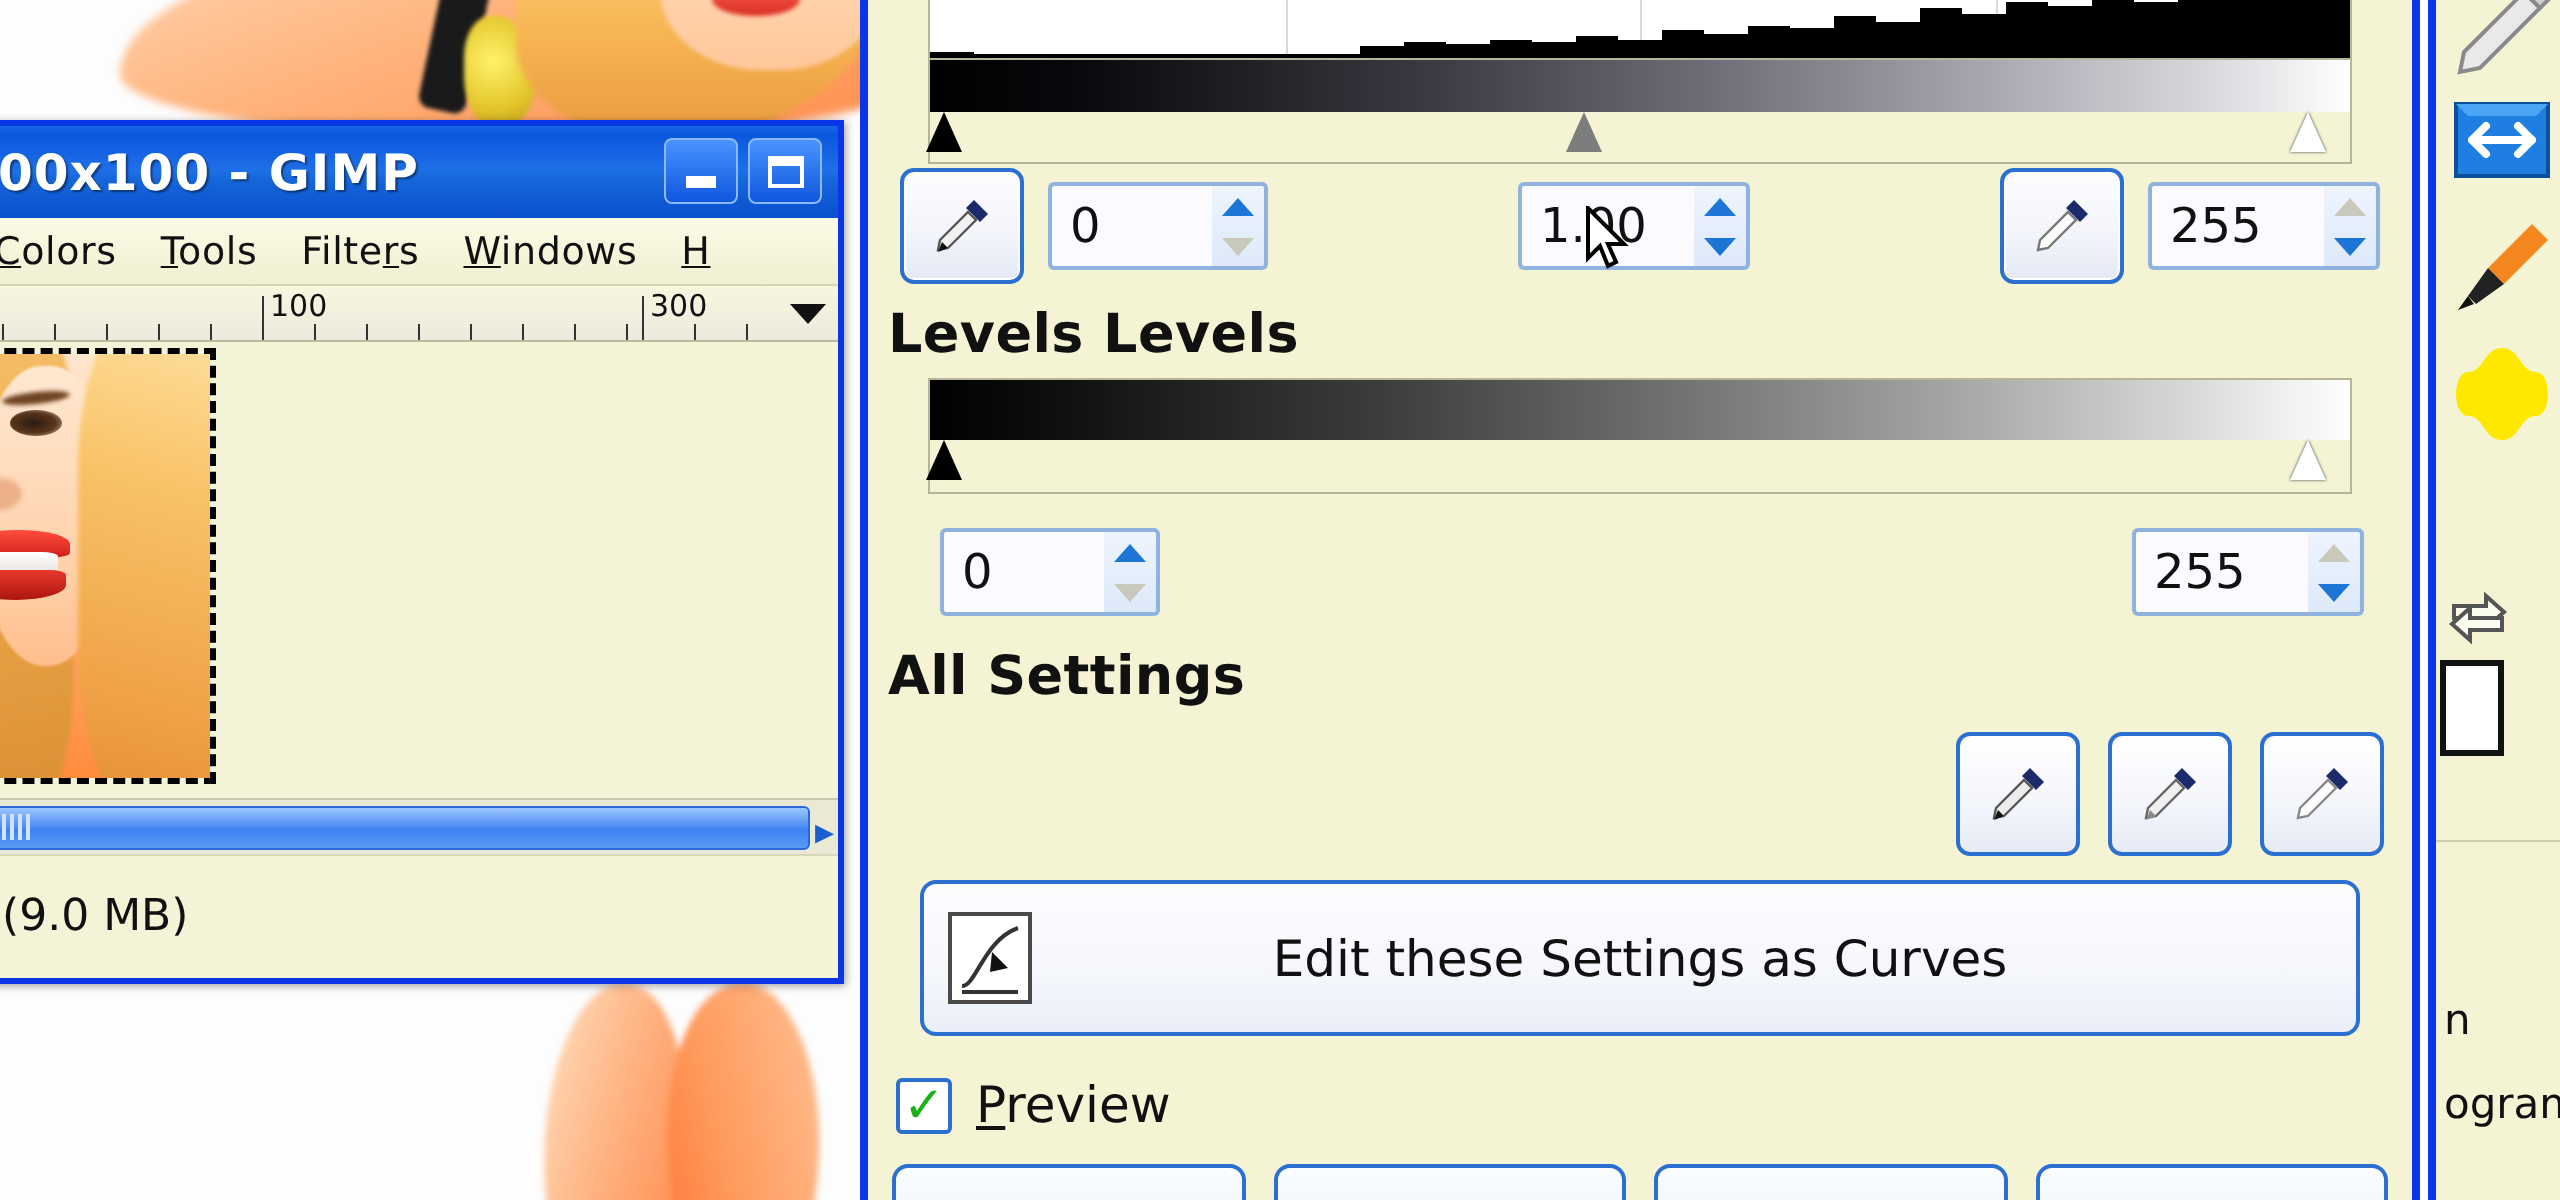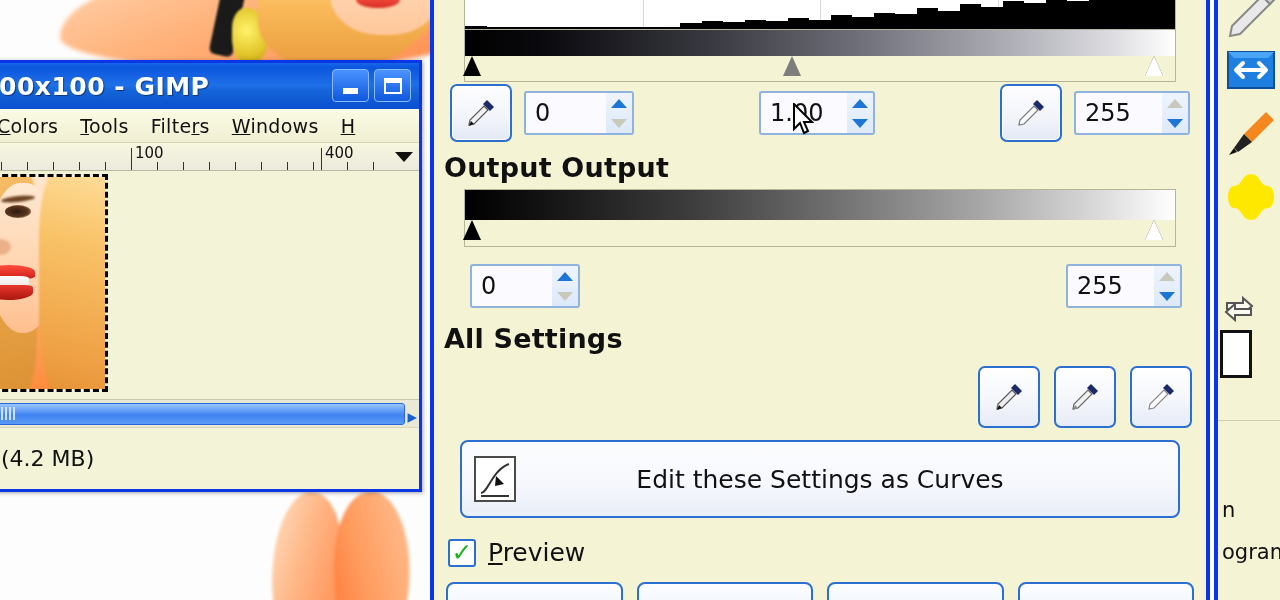--- a/index.html
+++ b/index.html
@@ -363,21 +363,21 @@
     <i class="tick maj" style="left:138px"></i>
     <span class="rlabel" style="left:142px">100</span>
     <i class="tick" style="left:164px"></i>
       <i class="tick" style="left:190px"></i>
     <i class="tick" style="left:216px"></i>
       <i class="tick" style="left:242px"></i>
     <i class="tick" style="left:268px"></i>
       <i class="tick" style="left:294px"></i>
     <i class="tick" style="left:320px"></i>
     <i class="tick maj" style="left:328px"></i>
-    <span class="rlabel" style="left:332px">400</span>
+    <span class="rlabel" style="left:332px">300</span>
     <i class="tick" style="left:354px"></i>
       <i class="tick" style="left:380px"></i>
     <div class="down-arrow"></div>
   </div>
 
   <div class="canvas-area">
     <div class="canvas-blank"></div>
     <div class="sel-rect">
       <div class="photo-inner">
         <div class="pi-hair-l"></div>
@@ -393,21 +393,21 @@
     </div>
   </div>
 
   <div class="hscroll">
     <div class="thumb"></div>
     <div class="grip"></div>
     <div class="arrow-r">▸</div>
   </div>
 
   <div class="statusbar">
-    <span class="txt">(4.2 MB)</span>
+    <span class="txt">(9.0 MB)</span>
   </div>
 </div>
 
 <div id="levels-dialog">
 
   <div class="hist-box">
     <div class="hist-grid">
       <i style="left:25%"></i>
         <i style="left:50%"></i>
         <i style="left:75%"></i>
@@ -506,21 +506,21 @@
         <div>
             <span class="ar up"></span>
           </div>
         <div>
             <span class="ar down on"></span>
           </div>
       </div>
     </div>
   </div>
 
-  <div class="section-title">Output Output</div>
+  <div class="section-title">Levels Levels</div>
 
   <div class="out-grad-wrap">
     <div class="out-grad"></div>
     <div class="markers">
       <div class="tri black" id="om-black" style="left: calc(1% - 9px);"></div>
       <div class="tri white" id="om-white" style="left: calc(97% - 9px);"></div>
     </div>
   </div>
 
   <div class="row-out">

